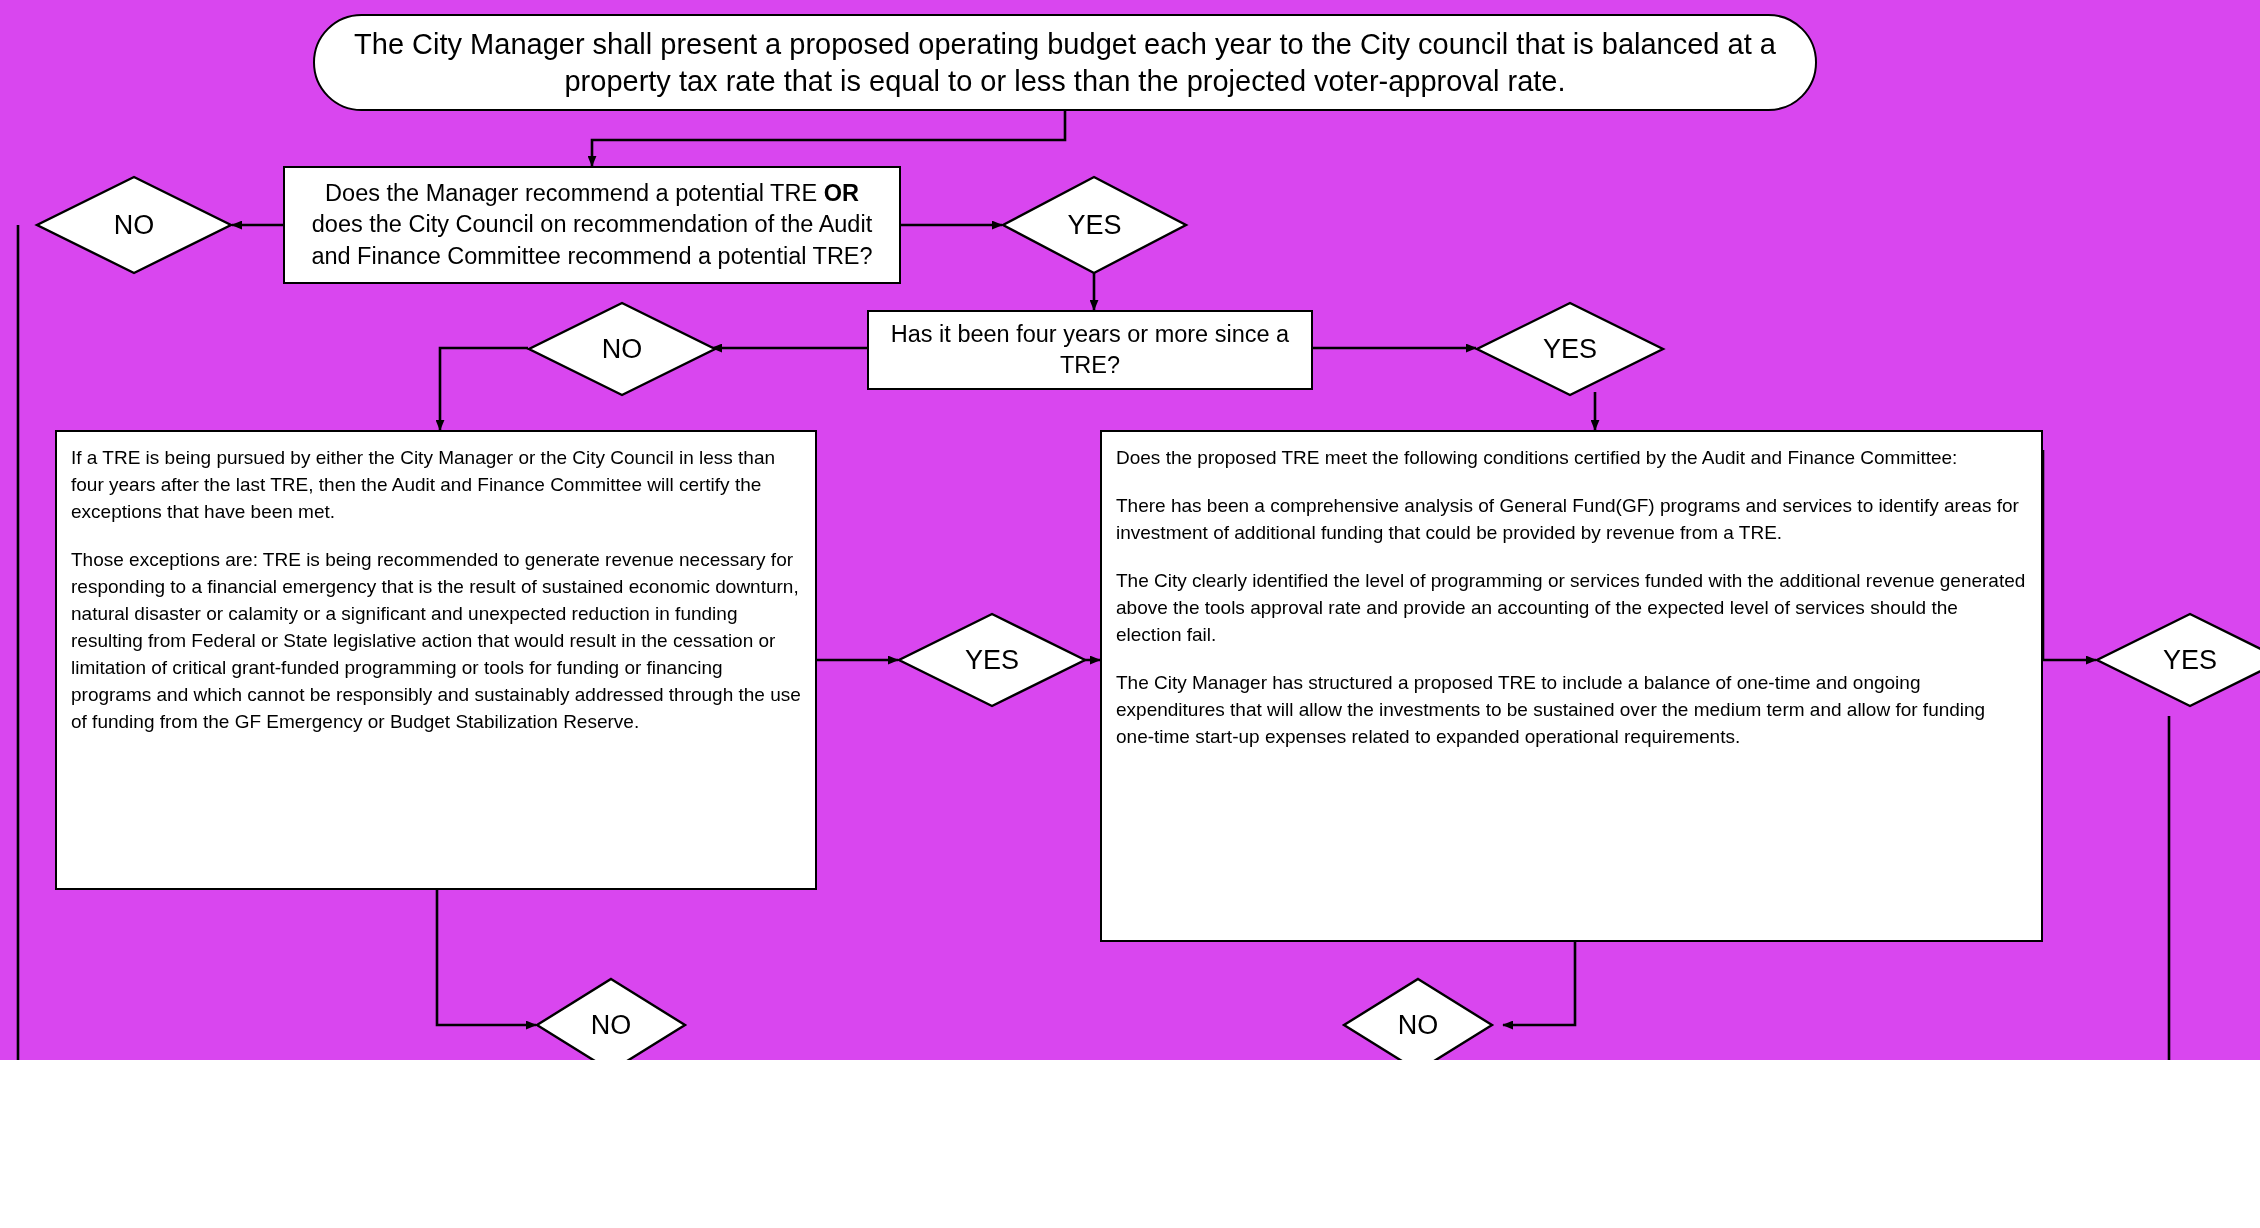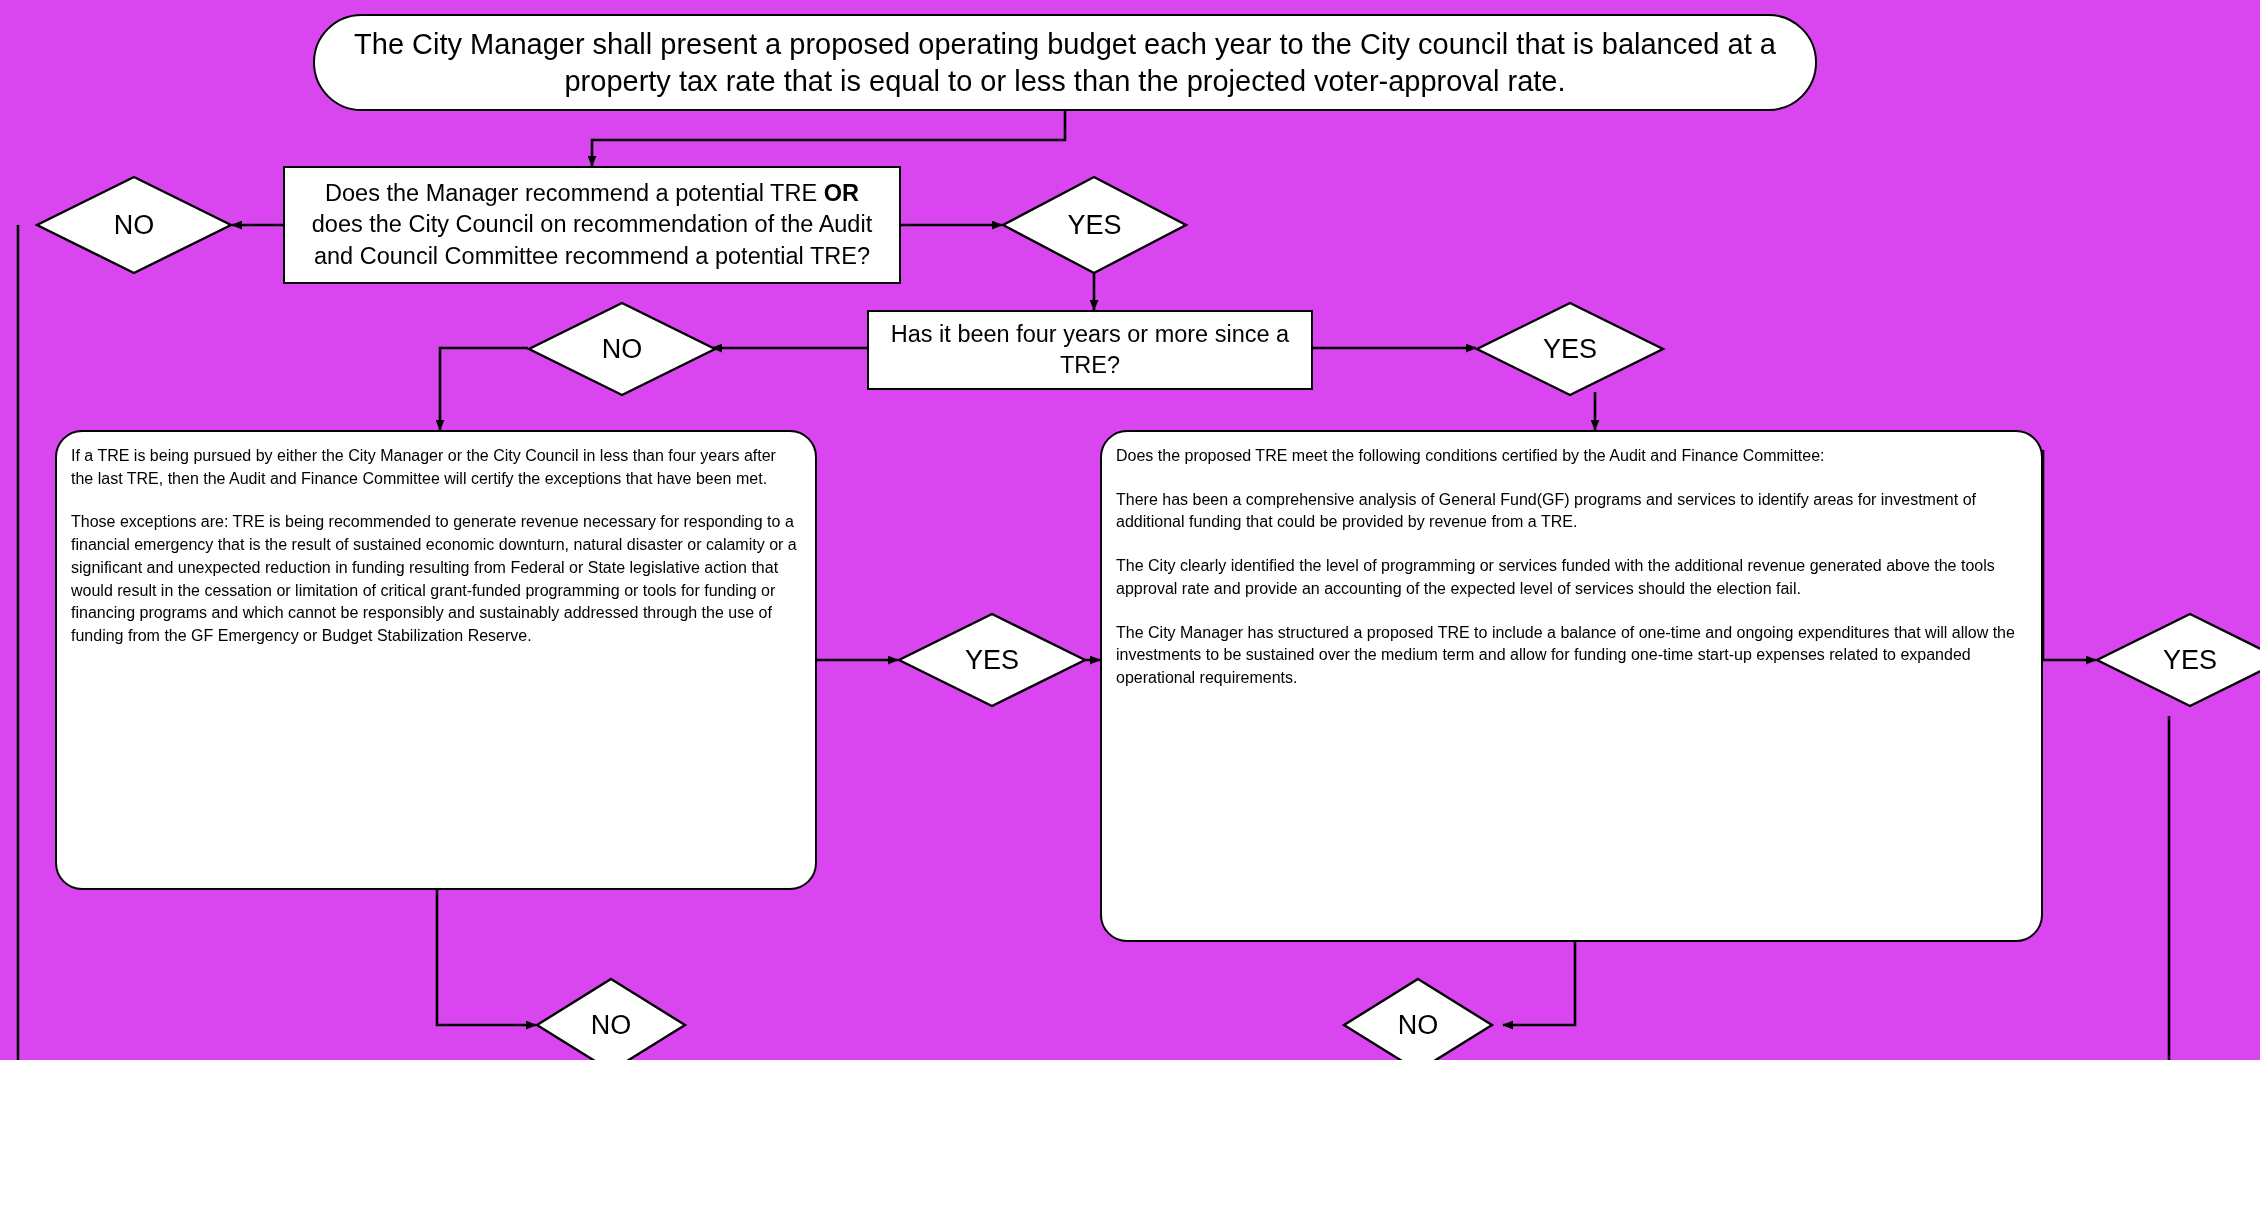--- a/index.html
+++ b/index.html
@@ -50,23 +50,22 @@
     background: #fff;
     font-size: 23px;
     line-height: 1.3;
     padding: 8px 12px;
   }
   .rect.left-align {
     text-align: left;
     align-items: flex-start;
     justify-content: flex-start;
     line-height: 1.42;
-    font-size: 16px;
+    font-size: 19px;
     padding: 13px 14px;
-    border-radius: 27px;
   }
   .rect p {
     margin: 0;
   }
   .rect p + p {
     margin-top: 21px;
   }
   
   .diamond {
     background: transparent;
@@ -142,21 +141,21 @@
   </svg>
 
   <div class="node terminator" style="left:313px; top:14px; width:1504px; height:97px;">
     <span>The City Manager shall present a proposed operating budget each year to the City council that is balanced at a property tax rate that is equal to or less than the projected voter-approval rate.</span>
   </div>
 
   <div class="node rect" style="left:283px; top:166px; width:618px; height:118px;">
     <div class="q-text">
       <div><span>Does the Manager recommend a potential TRE </span><span class="bold">OR</span></div>
       <div>does the City Council on recommendation of the Audit</div>
-      <div>and Council Committee recommend a potential TRE?</div>
+      <div>and Finance Committee recommend a potential TRE?</div>
     </div>
   </div>
 
   <div class="node diamond" style="left:36px; top:176px; width:196px; height:98px;">
     <svg width="196" height="98" viewBox="0 0 196 98">
       <polygon points="98,1 195,49 98,97 1,49" fill="#fff" stroke="#000" stroke-width="2.4"></polygon>
     </svg>
     <span class="dlabel">NO</span>
   </div>
 

